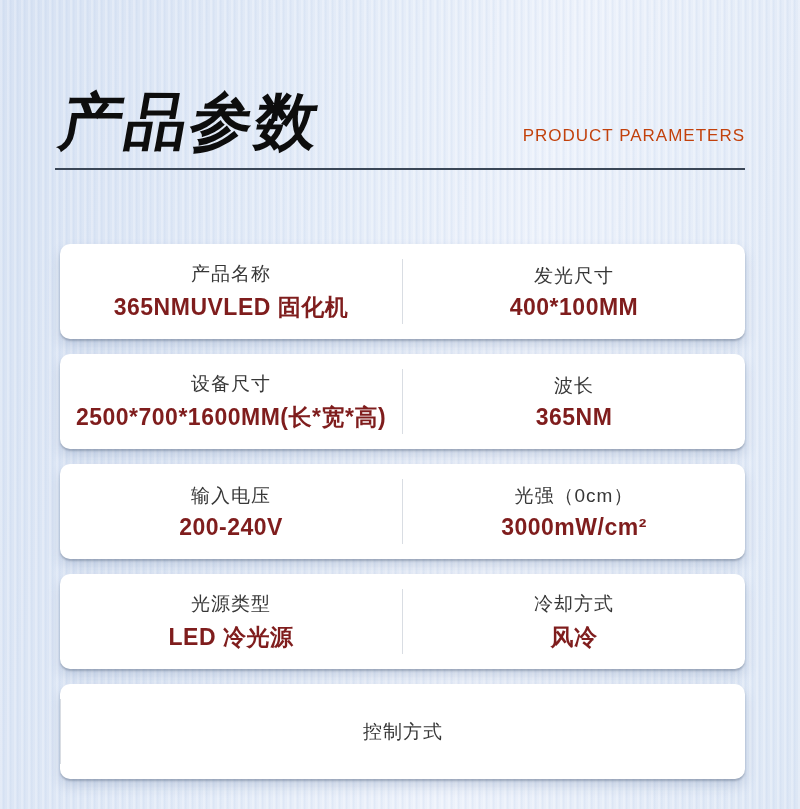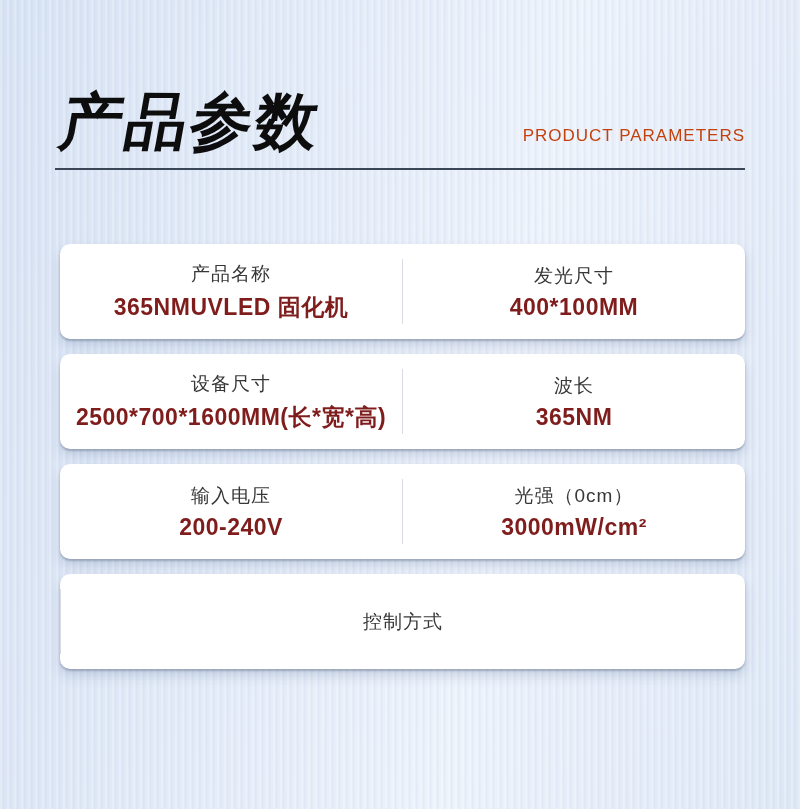--- a/index.html
+++ b/index.html
@@ -143,20 +143,31 @@
         <div class="cell-label">输入电压</div>
         <div class="cell-value">200-240V</div>
       </div>
       <div class="card-divider"></div>
       <div class="cell">
         <div class="cell-label">光强（0cm）</div>
         <div class="cell-value">3000mW/cm²</div>
       </div>
     </div>
 
+    <div class="card">
+      <div class="cell">
+        <div class="cell-label">光源类型</div>
+        <div class="cell-value">LED 冷光源</div>
+      </div>
+      <div class="card-divider"></div>
+      <div class="cell">
+        <div class="cell-label">冷却方式</div>
+        <div class="cell-value">风冷</div>
+      </div>
+    </div>
 
     <div class="card">
       <div class="card-divider"></div>
       <div class="cell">
         <div class="cell-label">控制方式</div>
       </div>
     </div>
 
   </div>
 </div>

